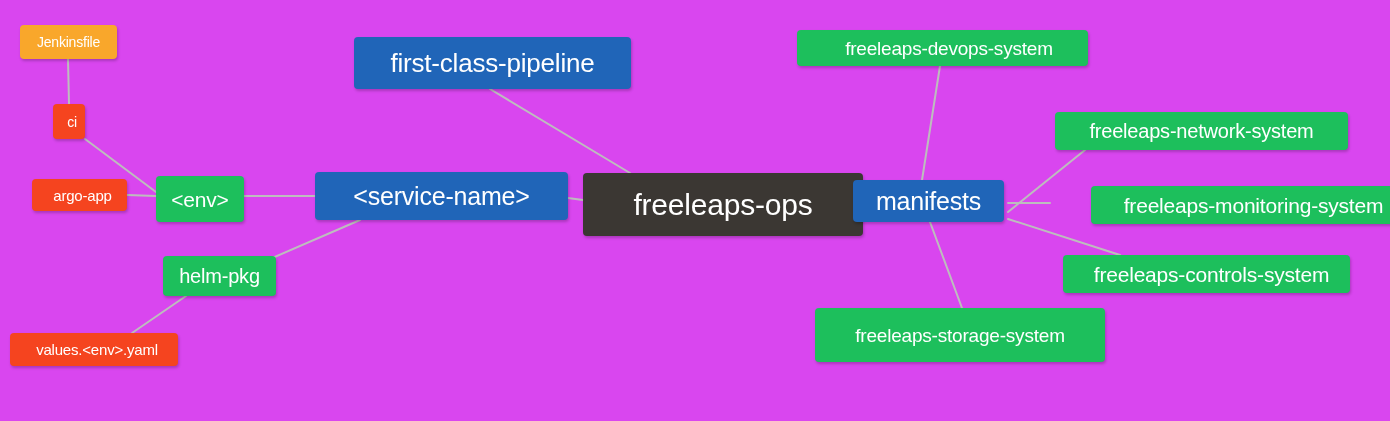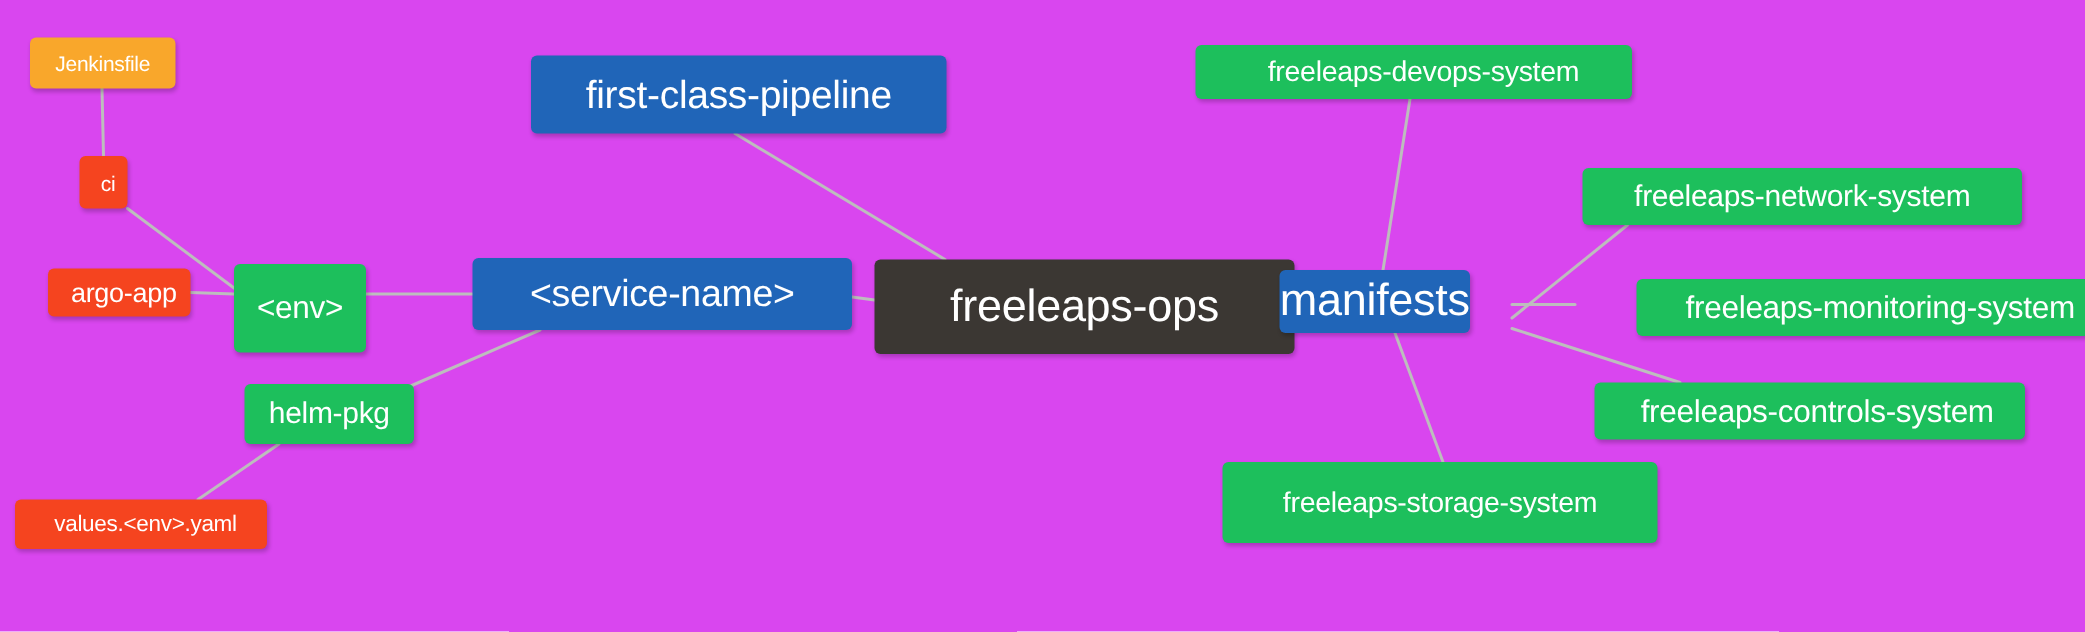--- a/index.html
+++ b/index.html
@@ -59,27 +59,27 @@
       <line x1="843" y1="201" x2="853" y2="201" stroke="#bdbdbd" stroke-width="2" stroke-linecap="round"></line>
       <line x1="940" y1="66" x2="922" y2="180" stroke="#bdbdbd" stroke-width="2" stroke-linecap="round"></line>
       <line x1="1008" y1="212" x2="1085" y2="150" stroke="#bdbdbd" stroke-width="2" stroke-linecap="round"></line>
       <line x1="1008" y1="203" x2="1050" y2="203" stroke="#bdbdbd" stroke-width="2" stroke-linecap="round"></line>
       <line x1="1008" y1="219" x2="1120" y2="255" stroke="#bdbdbd" stroke-width="2" stroke-linecap="round"></line>
       <line x1="930" y1="222" x2="962" y2="308" stroke="#bdbdbd" stroke-width="2" stroke-linecap="round"></line>
     </svg>
   <div id="node-layer">
       <div class="node orange" style="left: 20px; top: 25px; width: 97px; height: 34px; font-size: 14px;">Jenkinsfile</div>
       <div class="node red" style="left: 53px; top: 104px; width: 32px; height: 35px; font-size: 14px;">ci</div>
-      <div class="node red" style="left: 32px; top: 179px; width: 95px; height: 32px; font-size: 18px;">argo-app</div>
-      <div class="node green" style="left: 156px; top: 176px; width: 88px; height: 59px; font-size: 21px;">&lt;env&gt;</div>
+      <div class="node red" style="left: 32px; top: 179px; width: 95px; height: 32px; font-size: 15px;">argo-app</div>
+      <div class="node green" style="left: 156px; top: 176px; width: 88px; height: 46px; font-size: 21px;">&lt;env&gt;</div>
       <div class="node green" style="left: 150px; top: 256px; width: 113px; height: 40px; font-size: 20px; margin-left: 13px;">helm-pkg</div>
       <div class="node red" style="left: 10px; top: 333px; width: 168px; height: 33px; font-size: 15px;">values.&lt;env&gt;.yaml</div>
       <div class="node blue" style="left: 315px; top: 37px; width: 277px; height: 52px; font-size: 26px; margin-left: 39px;">first-class-pipeline</div>
       <div class="node blue" style="left: 315px; top: 172px; width: 253px; height: 48px; font-size: 25px;">&lt;service-name&gt;</div>
       <div class="node root" style="left: 583px; top: 173px; width: 280px; height: 63px; font-size: 30px;">freeleaps-ops</div>
-      <div class="node blue" style="left: 853px; top: 180px; width: 127px; height: 42px; font-size: 30px;">manifests</div>
+      <div class="node blue" style="left: 853px; top: 180px; width: 151px; height: 42px; font-size: 25px;">manifests</div>
       <div class="node green" style="left: 797px; top: 30px; width: 291px; height: 36px; font-size: 19px; padding-left: 23px;">freeleaps-devops-system</div>
       <div class="node green" style="left: 1055px; top: 112px; width: 293px; height: 38px; font-size: 20px;">freeleaps-network-system</div>
       <div class="node green" style="left: 1050px; top: 186px; width: 325px; height: 38px; font-size: 21px; margin-left: 41px;">freeleaps-monitoring-system</div>
       <div class="node green" style="left: 1063px; top: 255px; width: 287px; height: 38px; font-size: 21px; padding-left: 20px;">freeleaps-controls-system</div>
       <div class="node green" style="left: 815px; top: 308px; width: 290px; height: 54px; font-size: 19px;">freeleaps-storage-system</div>
     </div>
 </div>
 
 </body></html>

